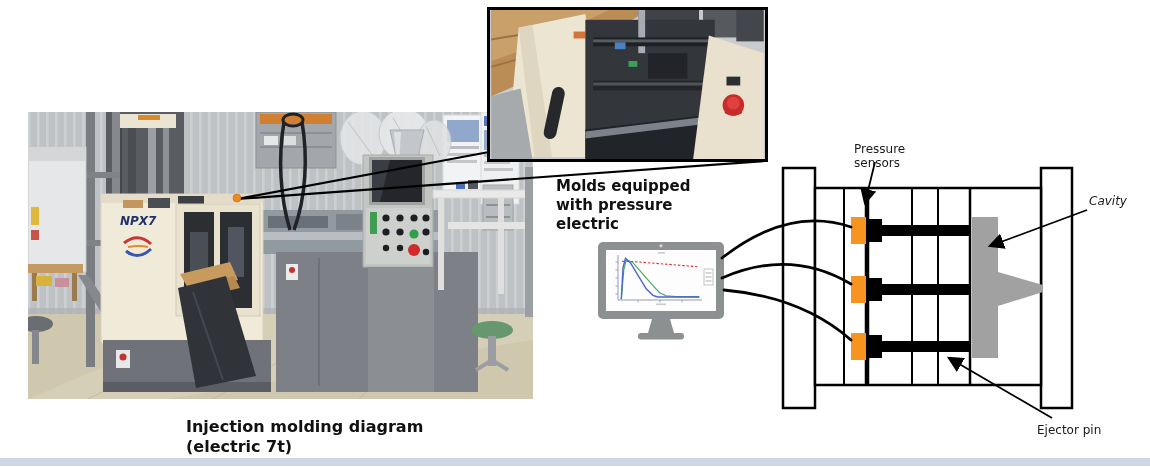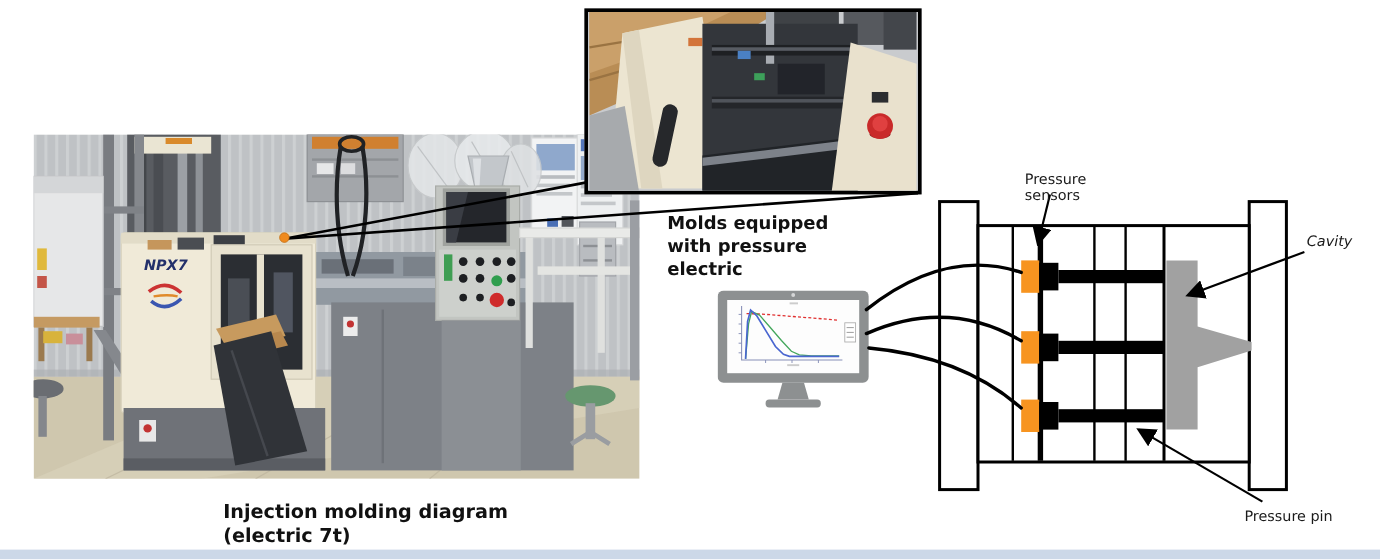--- a/index.html
+++ b/index.html
@@ -320,18 +320,18 @@
       <path d="M1052,418 L949,358" marker-end="url(#ah)"></path>
     </g>
   </svg>
 
   <div class="abs lbl bold molds-label">Molds equipped
 with pressure
 electric</div>
   <div class="abs lbl pressure-label">Pressure
 sensors</div>
   <div class="abs lbl cavity-label">Cavity</div>
-  <div class="abs lbl ejector-label">Pressure pin</div>
+  <div class="abs lbl ejector-label">Ejector pin</div>
   <div class="abs lbl bold machine-caption">Injection molding diagram
 (electric 7t)</div>
 
   <div class="abs footer-strip" style="background: rgb(204, 216, 232);"></div>
 </div>
 
 </body></html>

